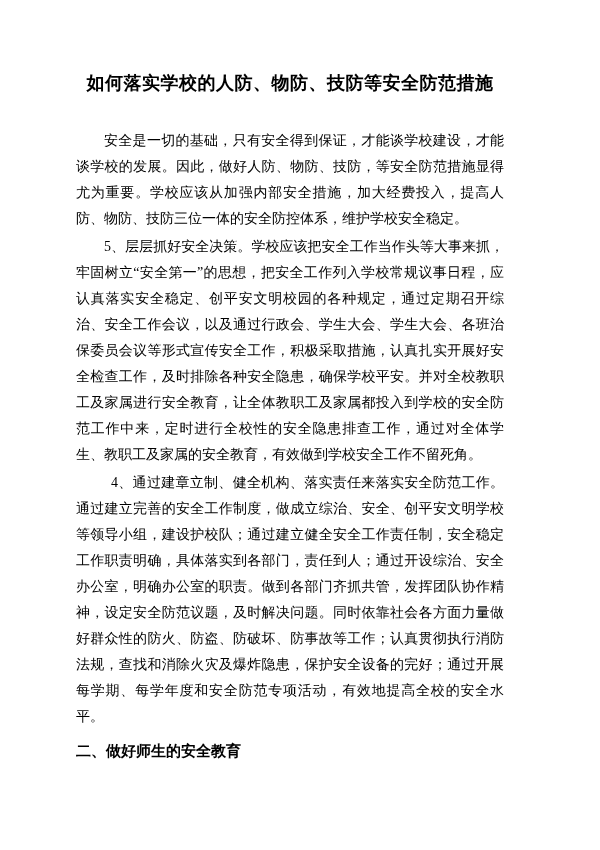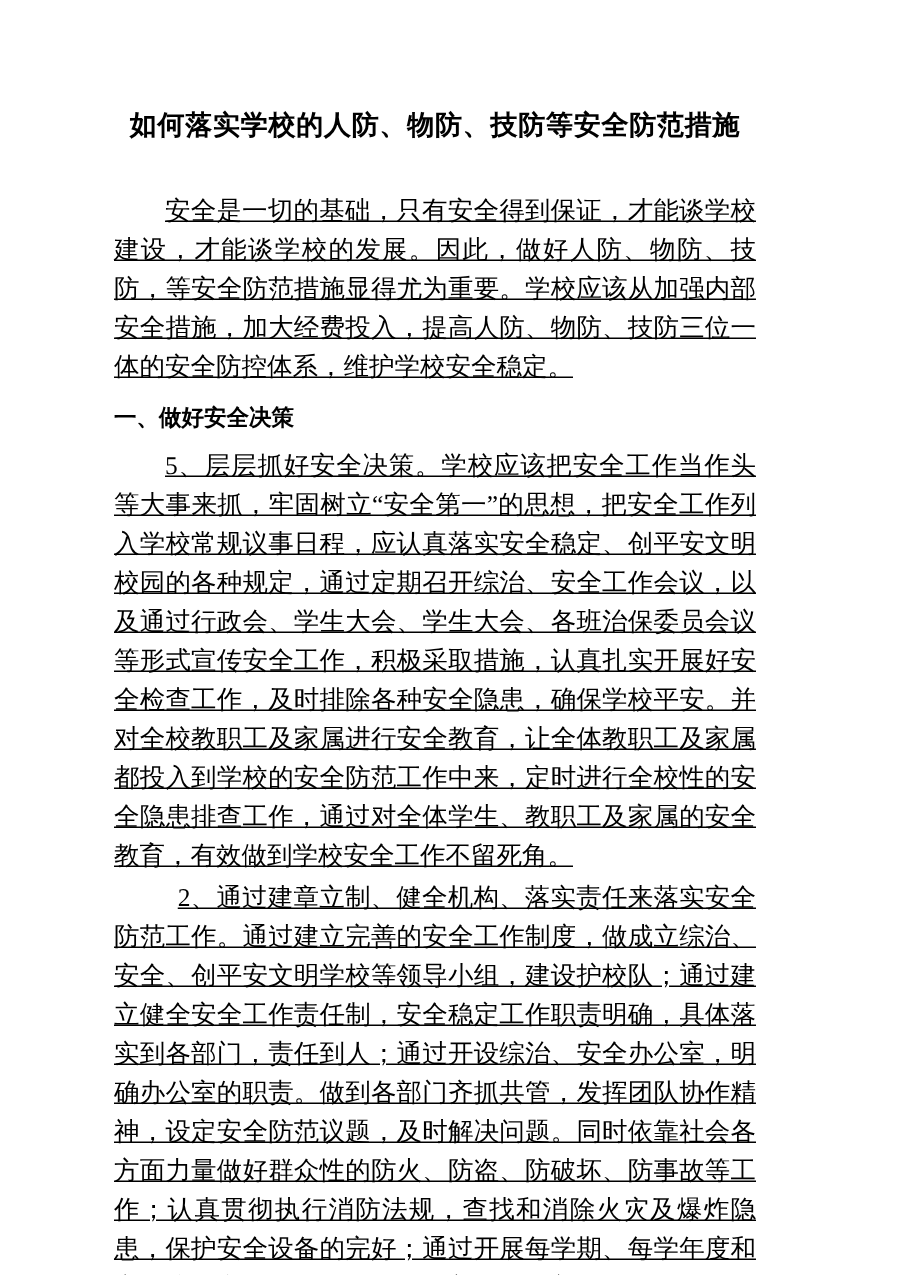--- a/index.html
+++ b/index.html
@@ -27,41 +27,39 @@
     letter-spacing: 0.5px;
   }
   .section-heading {
     font-size: 15px;
     line-height: 26px;
     font-weight: bold;
     margin: 8px 0 6px 0;
     text-align: left;
   }
   .body-para {
-    font-size: 17px;
+    font-size: 14px;
     line-height: 26px;
     text-align: justify;
     margin: 0 0 2px 0;
     text-indent: 2em;
     word-break: break-all;
-    text-decoration: underline;
   }
   .body-para.indent-extra {
     text-indent: 2.5em;
   }
 </style>
 </head>
 <body>
 
 <div class="page">
   <h1 class="doc-title">如何落实学校的人防、物防、技防等安全防范措施</h1>
 
   <p class="body-para">安全是一切的基础，只有安全得到保证，才能谈学校建设，才能谈学校的发展。因此，做好人防、物防、技防，等安全防范措施显得尤为重要。学校应该从加强内部安全措施，加大经费投入，提高人防、物防、技防三位一体的安全防控体系，维护学校安全稳定。</p>
 
-  <h2 class="section-heading">一、做好安全决策</h2>
 
   <p class="body-para">5、层层抓好安全决策。学校应该把安全工作当作头等大事来抓，牢固树立“安全第一”的思想，把安全工作列入学校常规议事日程，应认真落实安全稳定、创平安文明校园的各种规定，通过定期召开综治、安全工作会议，以及通过行政会、学生大会、学生大会、各班治保委员会议等形式宣传安全工作，积极采取措施，认真扎实开展好安全检查工作，及时排除各种安全隐患，确保学校平安。并对全校教职工及家属进行安全教育，让全体教职工及家属都投入到学校的安全防范工作中来，定时进行全校性的安全隐患排查工作，通过对全体学生、教职工及家属的安全教育，有效做到学校安全工作不留死角。</p>
 
-  <p class="body-para indent-extra">2、通过建章立制、健全机构、落实责任来落实安全防范工作。通过建立完善的安全工作制度，做成立综治、安全、创平安文明学校等领导小组，建设护校队；通过建立健全安全工作责任制，安全稳定工作职责明确，具体落实到各部门，责任到人；通过开设综治、安全办公室，明确办公室的职责。做到各部门齐抓共管，发挥团队协作精神，设定安全防范议题，及时解决问题。同时依靠社会各方面力量做好群众性的防火、防盗、防破坏、防事故等工作；认真贯彻执行消防法规，查找和消除火灾及爆炸隐患，保护安全设备的完好；通过开展每学期、每学年度和安全防范专项活动，有效地提高全校的安全水平。</p>
+  <p class="body-para indent-extra">4、通过建章立制、健全机构、落实责任来落实安全防范工作。通过建立完善的安全工作制度，做成立综治、安全、创平安文明学校等领导小组，建设护校队；通过建立健全安全工作责任制，安全稳定工作职责明确，具体落实到各部门，责任到人；通过开设综治、安全办公室，明确办公室的职责。做到各部门齐抓共管，发挥团队协作精神，设定安全防范议题，及时解决问题。同时依靠社会各方面力量做好群众性的防火、防盗、防破坏、防事故等工作；认真贯彻执行消防法规，查找和消除火灾及爆炸隐患，保护安全设备的完好；通过开展每学期、每学年度和安全防范专项活动，有效地提高全校的安全水平。</p>
 
   <h2 class="section-heading">二、做好师生的安全教育</h2>
 
 </div>
 
 </body></html>

